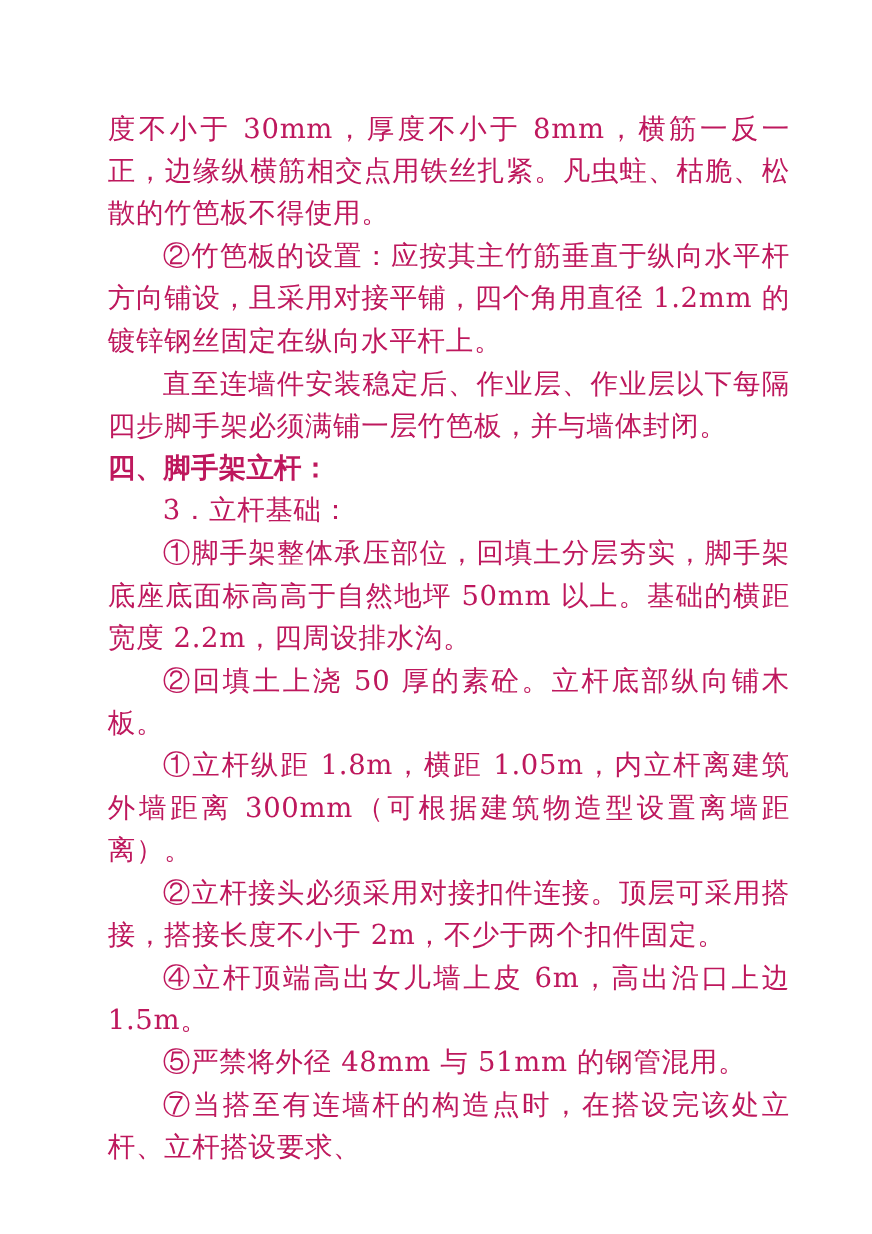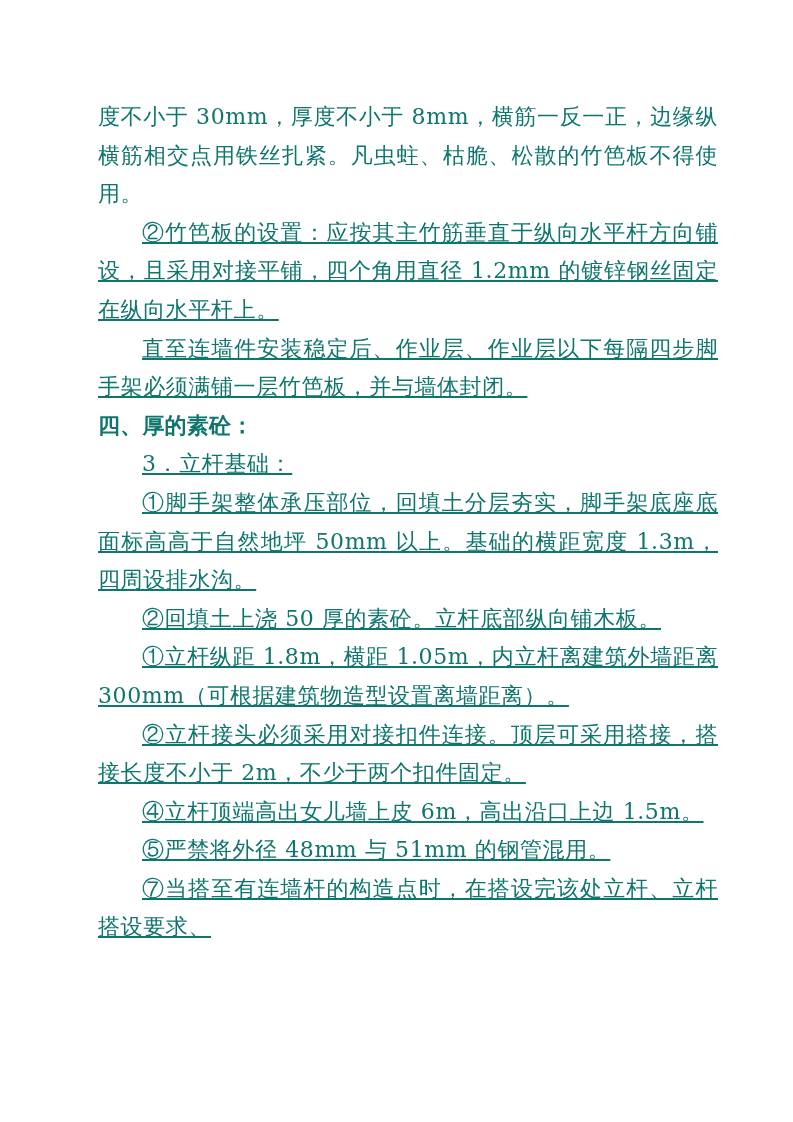--- a/index.html
+++ b/index.html
@@ -2,38 +2,38 @@
 <html><head>
   <meta charset="utf-8">
   <style>
     html, body { margin: 0; padding: 0; background: #ffffff; }
     body { width: 793px; height: 1122px; position: relative; overflow: hidden; }
     .page {
       position: absolute;
       left: 98px;
       top: 98px;
       width: 620px;
-      color: #0f766e;
+      color: #be185d;
       font-family: "DejaVu Serif", "Liberation Serif", serif;
-      font-size: 22px;
+      font-size: 25px;
       line-height: 38.6px;
     }
     .p { margin: 0; text-align: justify; text-align-last: left; letter-spacing: 0.6px; white-space: normal; }
-    .indent { text-indent: 2em; text-decoration: underline; }
+    .indent { text-indent: 2em; }
     .heading { font-weight: bold; font-family: "DejaVu Sans", "Liberation Sans", sans-serif; letter-spacing: 0.2px; }
   </style>
 </head>
 <body>
 
 <div class="page">
   <p class="p">度不小于 30mm，厚度不小于 8mm，横筋一反一正，边缘纵横筋相交点用铁丝扎紧。凡虫蛀、枯脆、松散的竹笆板不得使用。</p>
   <p class="p indent">②竹笆板的设置：应按其主竹筋垂直于纵向水平杆方向铺设，且采用对接平铺，四个角用直径 1.2mm 的镀锌钢丝固定在纵向水平杆上。</p>
   <p class="p indent">直至连墙件安装稳定后、作业层、作业层以下每隔四步脚手架必须满铺一层竹笆板，并与墙体封闭。</p>
-  <p class="p heading">四、厚的素砼：</p>
+  <p class="p heading">四、脚手架立杆：</p>
   <p class="p indent">3．立杆基础：</p>
-  <p class="p indent">①脚手架整体承压部位，回填土分层夯实，脚手架底座底面标高高于自然地坪 50mm 以上。基础的横距宽度 1.3m，四周设排水沟。</p>
+  <p class="p indent">①脚手架整体承压部位，回填土分层夯实，脚手架底座底面标高高于自然地坪 50mm 以上。基础的横距宽度 2.2m，四周设排水沟。</p>
   <p class="p indent">②回填土上浇 50 厚的素砼。立杆底部纵向铺木板。</p>
   <p class="p indent">①立杆纵距 1.8m，横距 1.05m，内立杆离建筑外墙距离 300mm（可根据建筑物造型设置离墙距离）。</p>
   <p class="p indent">②立杆接头必须采用对接扣件连接。顶层可采用搭接，搭接长度不小于 2m，不少于两个扣件固定。</p>
   <p class="p indent">④立杆顶端高出女儿墙上皮 6m，高出沿口上边 1.5m。</p>
   <p class="p indent">⑤严禁将外径 48mm 与 51mm 的钢管混用。</p>
   <p class="p indent">⑦当搭至有连墙杆的构造点时，在搭设完该处立杆、立杆搭设要求、</p>
 </div>
 
 </body></html>

